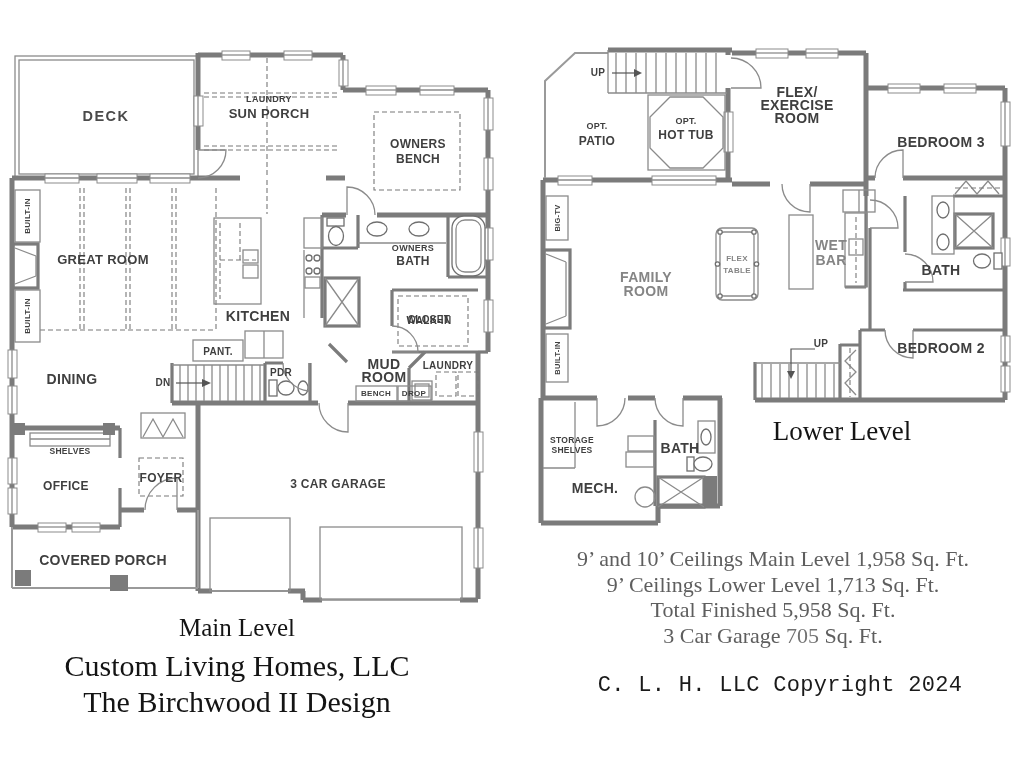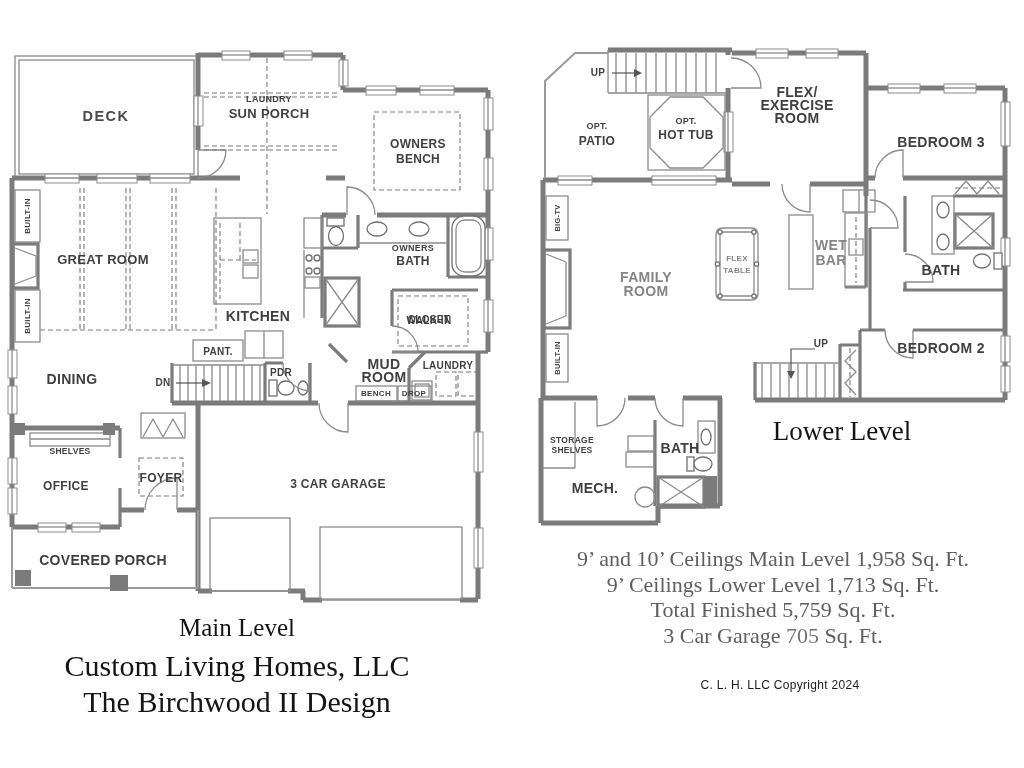--- a/index.html
+++ b/index.html
@@ -24,21 +24,21 @@
   .f10{font-size:10px;}.f105{font-size:14px;}.f12{font-size:12px;}.f13{font-size:13px;}
   .f14{font-size:14.5px;letter-spacing:1.5px;color:#4a4a4a;}
   .gray{color:#858585;}
   .vert{transform:translate(-50%,-50%) rotate(-90deg);}
   .serif{font-family:"Liberation Serif",serif;font-weight:400;color:#141414;letter-spacing:0;}
   .title-sm{font-size:25px;}
   .title-lg{font-size:30px;text-align:center;}
   .title-ll{font-size:27px;}
   .areas{font-family:"Liberation Serif",serif;font-weight:400;font-size:22px;color:#5e5e5e;letter-spacing:0;}
   .areas .dark{color:#737373;}
-  .copyright{font-family:Liberation Sans, sans-serif;font-weight:400;font-size:12px;color:#1a1a1a;}
+  .copyright{font-family:Liberation Mono, monospace;font-weight:400;font-size:22px;color:#1a1a1a;}
 </style>
 </head>
 <body>
 
 <div id="canvas">
 
 <svg width="1024" height="768" viewBox="0 0 1024 768">
 
   <g>
 
@@ -432,17 +432,17 @@
 <div class="lbl f105" style="left:595px;top:488px">MECH.</div>
 <div class="lbl f105" style="left:680px;top:448px">BATH</div>
 
 <div class="lbl serif title-ll" style="left:842px;top:431px">Lower Level</div>
 <div class="lbl serif title-sm" style="left:237px;top:628px">Main Level</div>
 <div class="lbl serif title-lg" style="left:237px;top:666px">Custom Living Homes, LLC</div>
 <div class="lbl serif title-lg" style="left:237px;top:702px">The Birchwood II Design</div>
 
 <div class="lbl areas" style="left:773px;top:559px">9’ and 10’ Ceilings Main Level 1,958 Sq. Ft.</div>
 <div class="lbl areas" style="left:773px;top:585px">9’ Ceilings Lower Level 1,713 Sq. Ft.</div>
-<div class="lbl areas" style="left:773px;top:610px">Total Finished 5,759 Sq. Ft.</div>
+<div class="lbl areas" style="left:773px;top:610px">Total Finished 5,958 Sq. Ft.</div>
 <div class="lbl areas" style="left:773px;top:636px"><span>3 Car Garage </span><span class="dark">705</span><span> Sq. Ft.</span></div>
 <div class="lbl copyright" style="left:780px;top:685px">C. L. H. LLC Copyright 2024</div>
 
 </div>
 
 </body></html>

